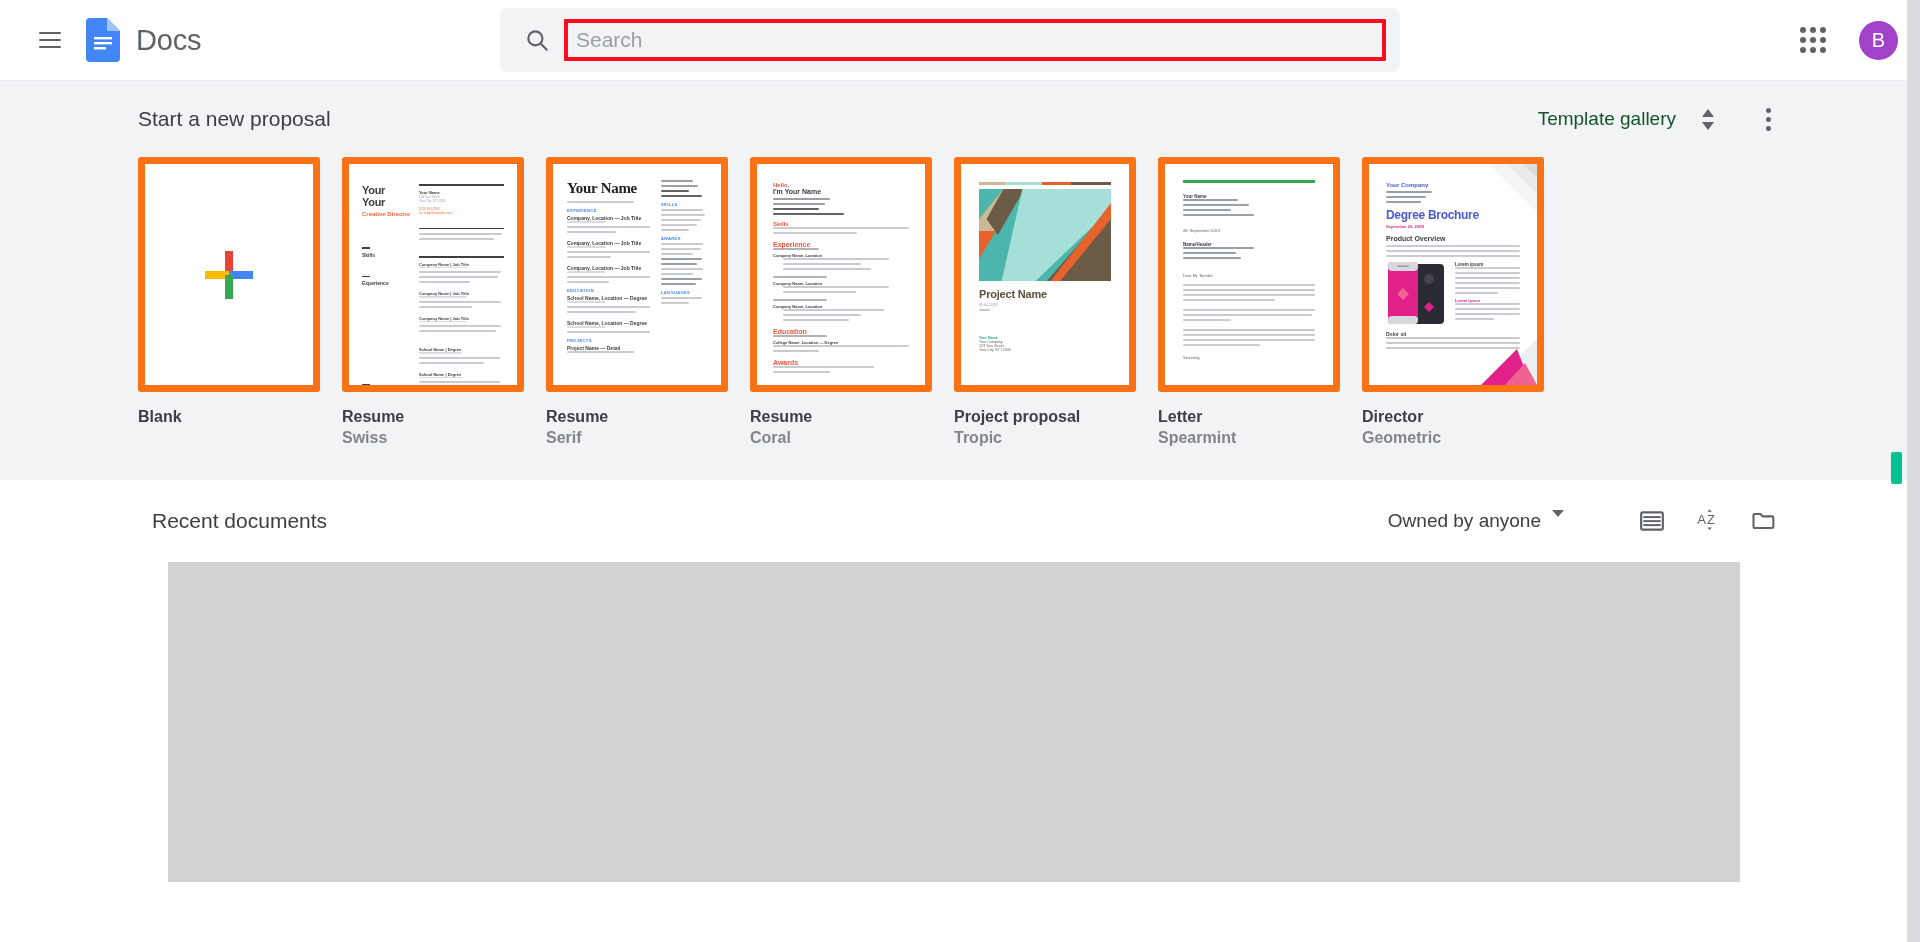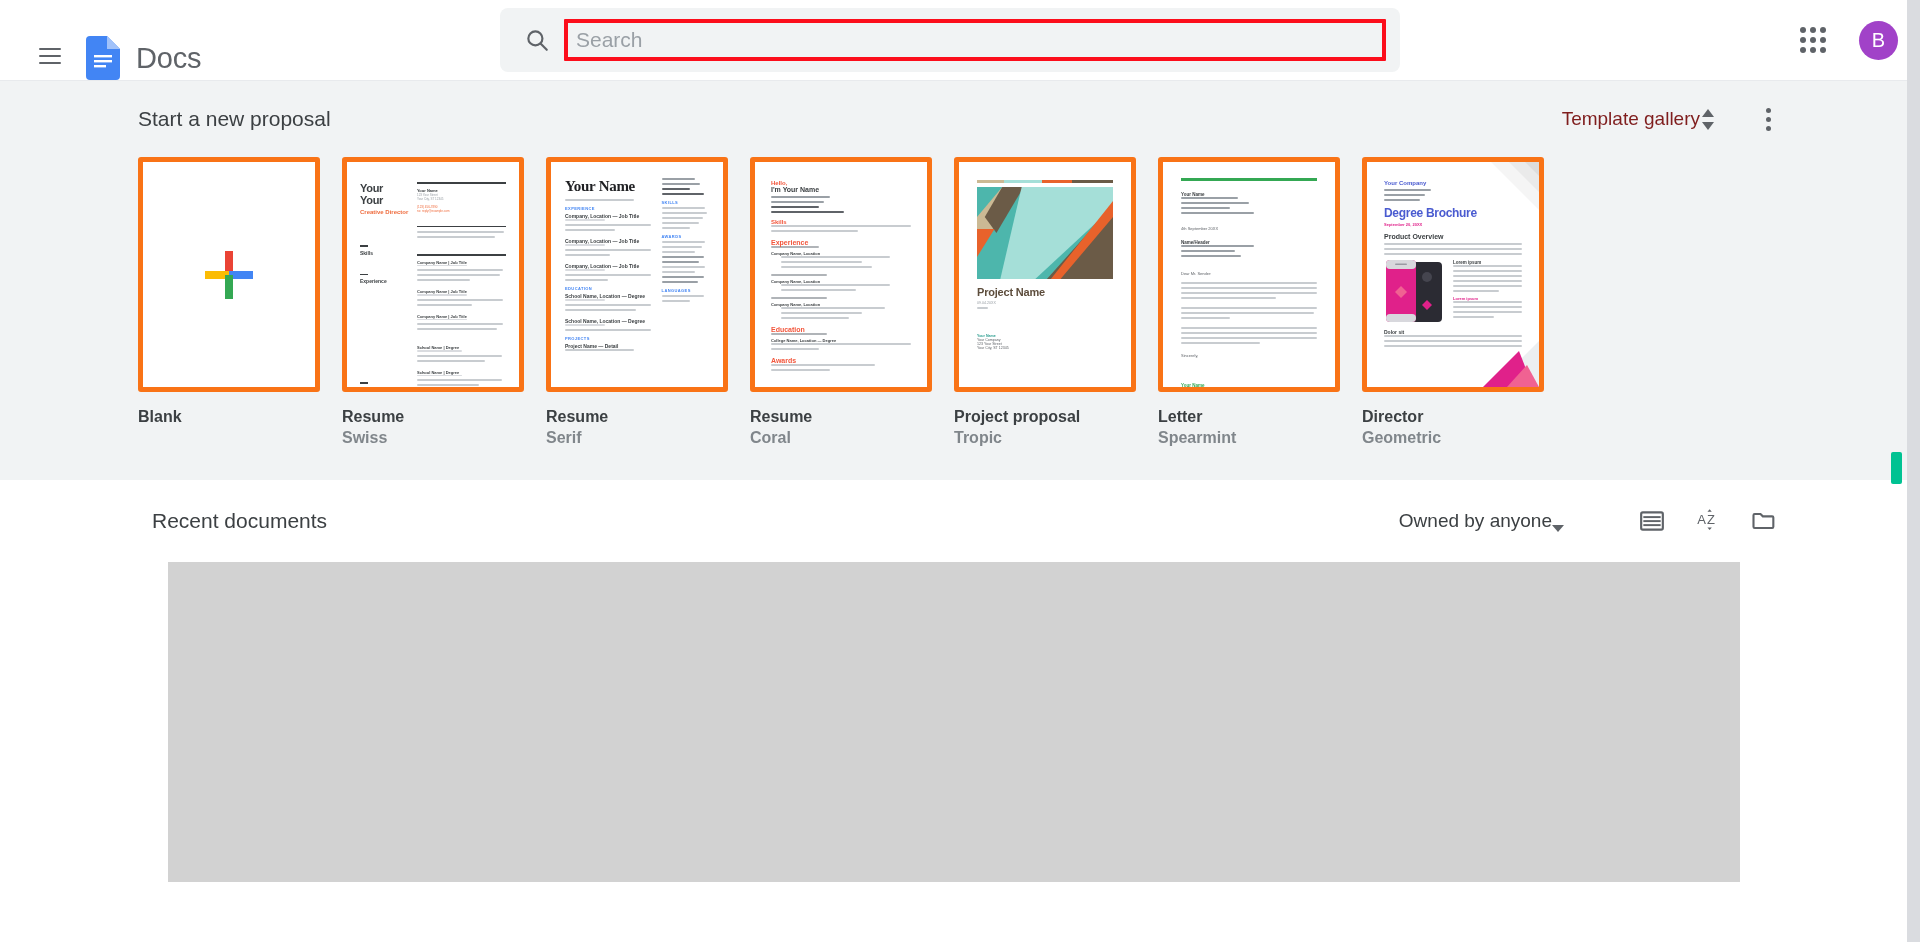--- a/index.html
+++ b/index.html
@@ -11,21 +11,21 @@
     background: #ffffff;
     font-family: "Liberation Sans", "DejaVu Sans", sans-serif;
     -webkit-font-smoothing: antialiased;
   }
 
   
   .header {
     position: relative;
     height: 80px;
     display: flex;
-    align-items: flex-end;
+    align-items: center;
     background: #ffffff;
     padding: 0 24px 0 26px;
   }
   .hamburger {
     width: 48px; height: 48px;
     display: flex; flex-direction: column;
     align-items: center; justify-content: center;
     gap: 5px;
     cursor: pointer;
     flex: 0 0 auto;
@@ -139,22 +139,22 @@
     font-weight: 400;
     margin-left: 8px;
   }
   .templates-head-right {
     margin-left: auto;
     display: flex;
     align-items: center;
     gap: 6px;
   }
   .gallery-btn {
-    display: flex; align-items: center; gap: 0;
-    font-size: 19px; color: #7f1d1d;
+    display: flex; align-items: center; gap: 24px;
+    font-size: 19px; color: #14532d;
     padding: 8px 10px;
     border-radius: 4px;
     cursor: pointer;
     white-space: nowrap;
   }
   .updown {
     display: flex; flex-direction: column; gap: 3px;
     align-items: center;
   }
   .kebab {
@@ -177,21 +177,21 @@
     margin: 0 auto;
     padding-left: 8px;
   }
   .tpl {
     width: 182px;
     cursor: pointer;
   }
   .tpl-thumb {
     width: 182px; height: 235px;
     background: #ffffff;
-    border: 5px solid #f97316;
+    border: 7px solid #f97316;
     border-radius: 3px;
     overflow: hidden;
     position: relative;
   }
   .tpl-name {
     font-size: 16px;
     color: #3c4043;
     font-weight: 700;
     margin-top: 14px;
     line-height: 21px;
@@ -250,21 +250,21 @@
   .recent-section { background:#ffffff; }
   .recent-head {
     display:flex; align-items:center;
     height: 82px;
     max-width: 1660px; margin: 0 auto;
     padding-left: 22px;
   }
   .recent-title { font-size:21px; color:#3c4043; }
   .recent-right { margin-left:auto; display:flex; align-items:center; gap:4px; }
   .owner-btn {
-    display:flex; align-items:flex-end; 
+    display:flex; align-items:flex-start; gap:11px;
     font-size:19px; color:#3c4043;
     padding:8px 12px; border-radius:4px; cursor:pointer;
     white-space: nowrap;
   }
   .caret-down {
     width:0;height:0;border-left:6px solid transparent;border-right:6px solid transparent;
     border-top:7px solid #5f6368;
   }
   .icon-btn {
     width:52px;height:52px;border-radius:50%;

